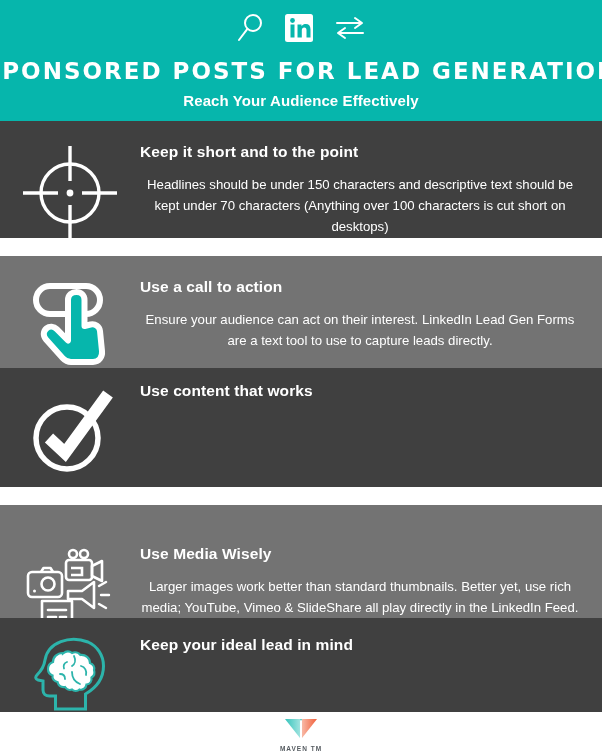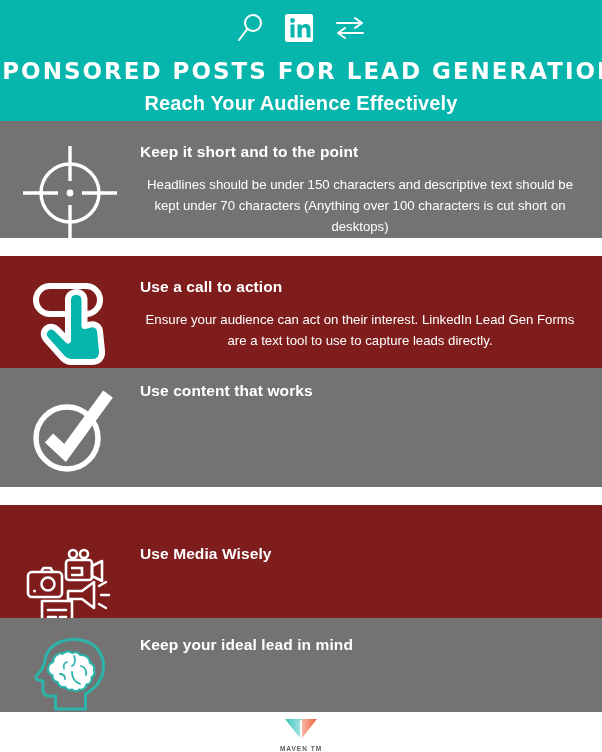--- a/index.html
+++ b/index.html
@@ -47,38 +47,38 @@
     font-weight: bold;
     letter-spacing: 2.0px;
     margin-top: 9px;
     text-align: center;
     line-height: 1.05;
     font-family: "DejaVu Sans", sans-serif;
     white-space: nowrap;
   }
   .header-subtitle {
     color: #ffffff;
-    font-size: 20px;
+    font-size: 15px;
     font-weight: bold;
     margin-top: 9px;
     text-align: center;
     font-family: "Liberation Sans", sans-serif;
     letter-spacing: 0.1px;
   }
 
   
   .section {
     display: flex;
     align-items: flex-start;
     box-sizing: border-box;
     width: 100%;
     overflow: hidden;
   }
-  .section.orange { background: #737373; }
-  .section.teal   { background: #7f1d1d; margin-top: 18px; }
+  .section.orange { background: #404040; }
+  .section.teal   { background: #737373; margin-top: 18px; }
 
   .sec-icon {
     width: 140px;
     flex: 0 0 140px;
     display: flex;
     align-items: center;
     justify-content: center;
     box-sizing: border-box;
   }
   .sec-body {
@@ -238,20 +238,21 @@
 
         <path d="M18 55 h30 v27 a4 4 0 0 1 -4 4 h-22 a4 4 0 0 1 -4 -4 z" fill="none" stroke="#ffffff" stroke-width="2.6" stroke-linejoin="round"></path>
         <line x1="24" y1="64" x2="42" y2="64" stroke="#ffffff" stroke-width="2.6" stroke-linecap="round"></line>
         <line x1="24" y1="71" x2="32" y2="71" stroke="#ffffff" stroke-width="2.6" stroke-linecap="round"></line>
         <line x1="36" y1="71" x2="42" y2="71" stroke="#ffffff" stroke-width="2.6" stroke-linecap="round"></line>
         <line x1="24" y1="78" x2="42" y2="78" stroke="#ffffff" stroke-width="2.6" stroke-linecap="round"></line>
       </svg>
     </div>
     <div class="sec-body">
       <div class="sec-title">Use Media Wisely</div>
+      <div class="sec-text">Larger images work better than standard thumbnails. Better yet, use rich media; YouTube, Vimeo &amp; SlideShare all play directly in the LinkedIn Feed.</div>
     </div>
   </div>
 
   <div class="section orange" id="sec-5">
     <div class="sec-icon">
       <svg width="88" height="82" viewBox="0 0 88 82">
         <path d="M62 6 C44 -1 22 6 19 24 c-1 7-4 11-8 15 c-2 2-1.5 4.5 1 5 l5 1 v9 c0 3.5 2.5 6 6.5 6 h6 v13 h30 V58 c12-7 18-17 18-28 C77.5 19 71 10 62 6 z" fill="none" stroke="#2cb4ab" stroke-width="3"></path>
         <path d="M37 17 c-6 0-10 4-10 9 c-3 1-5 3.5-5 7 c0 3 2 5.5 4.5 6.5 c-.5 3 1.5 6 5 6.5 c1 3.5 4 5.5 7.5 5 c1.5 2.5 4.5 3.5 7 2.5 c2 2 5.5 2 7.5 0 c3.5 1 6.5-1.5 7-5 c3.5-.5 5.5-3.5 5-7 c2.5-1.5 3.5-4.5 2.5-7.5 c1-3-1-6-4-7 c0-5-4.5-8.5-9.5-8 c-2-2.5-5.5-3.5-8.5-2 c-2.5-2-6-2-9 .5 z" fill="#ffffff" stroke="#2cb4ab" stroke-width="2.2"></path>
         <path d="M41 26 c-3 1-4 4-3 6.5" fill="none" stroke="#2cb4ab" stroke-width="1.8" stroke-linecap="round"></path>
         <path d="M48 20 c2 4 1 8-2 10" fill="none" stroke="#2cb4ab" stroke-width="1.8" stroke-linecap="round"></path>

